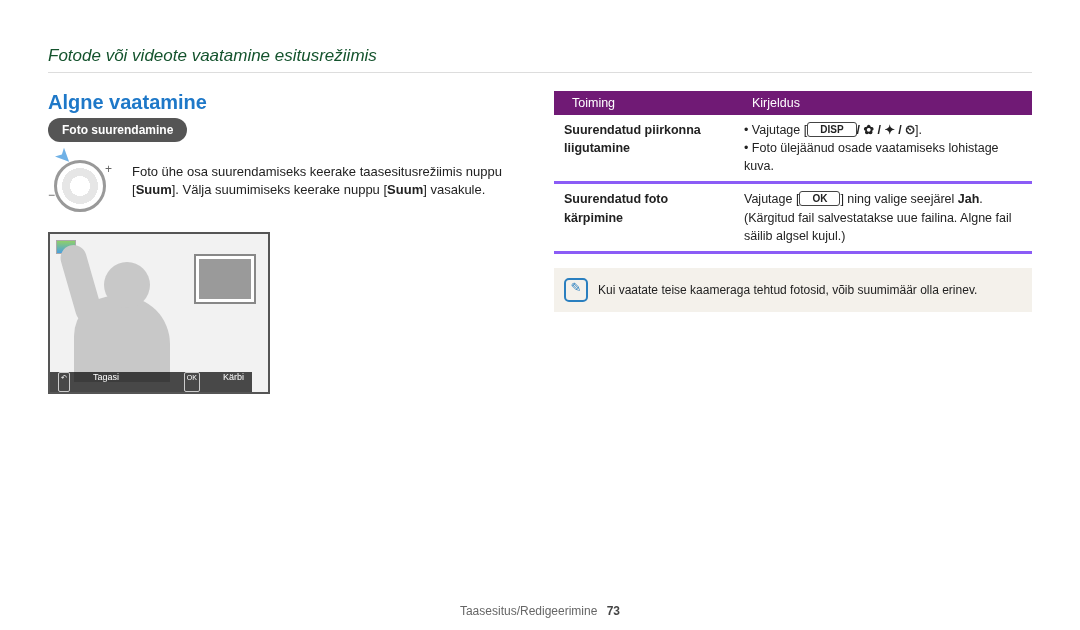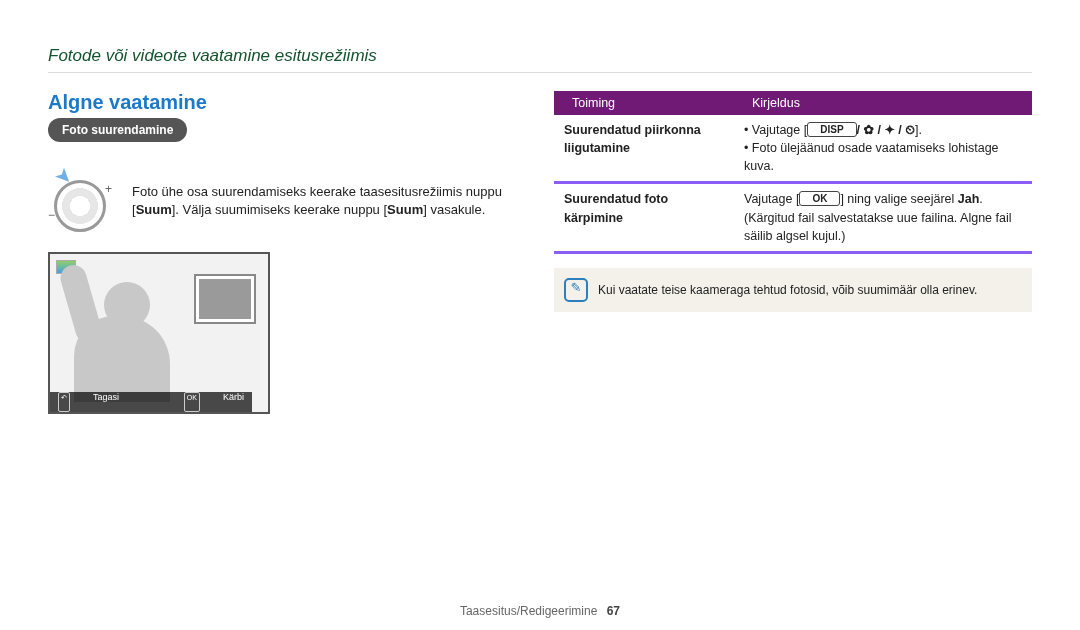--- a/index.html
+++ b/index.html
@@ -44,21 +44,21 @@
     margin: 0 0 14px 0;
   }
   .pill {
     display: inline-block;
     background: #555;
     color: #fff;
     font-size: 12px;
     font-weight: bold;
     padding: 5px 14px;
     border-radius: 13px;
-    margin-bottom: 24px;
+    margin-bottom: 4px;
   }
   .instr-row {
     display: flex;
     align-items: center;
     gap: 14px;
     margin-bottom: 16px;
   }
   .dial-wrap {
     position: relative;
     width: 70px;
@@ -344,14 +344,14 @@
       <div class="note">
         <div class="note-icon">✎</div>
         <div>Kui vaatate teise kaameraga tehtud fotosid, võib suumimäär olla erinev.</div>
       </div>
     </div>
   </div>
 </div>
 
 <div class="footer">
   <span>Taasesitus/Redigeerimine</span>
-  <span class="pg">67</span>
+  <span class="pg">73</span>
 </div>
 
 </body></html>

